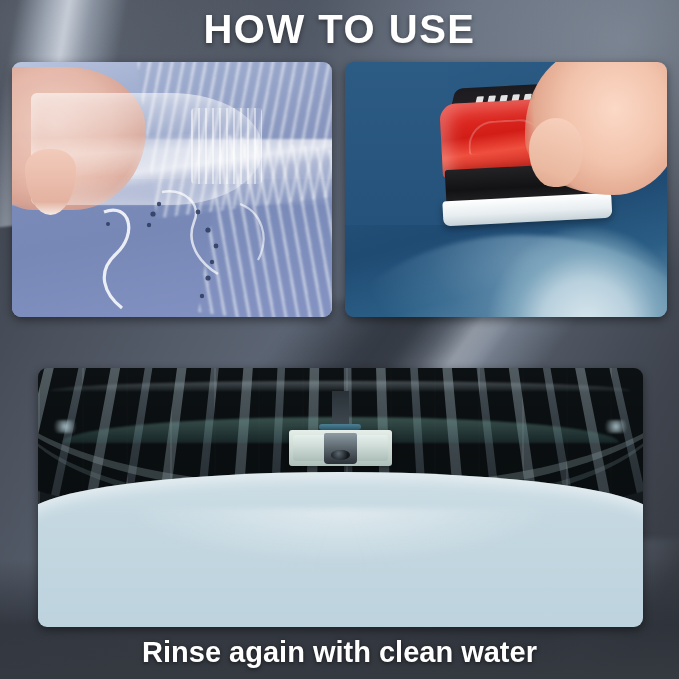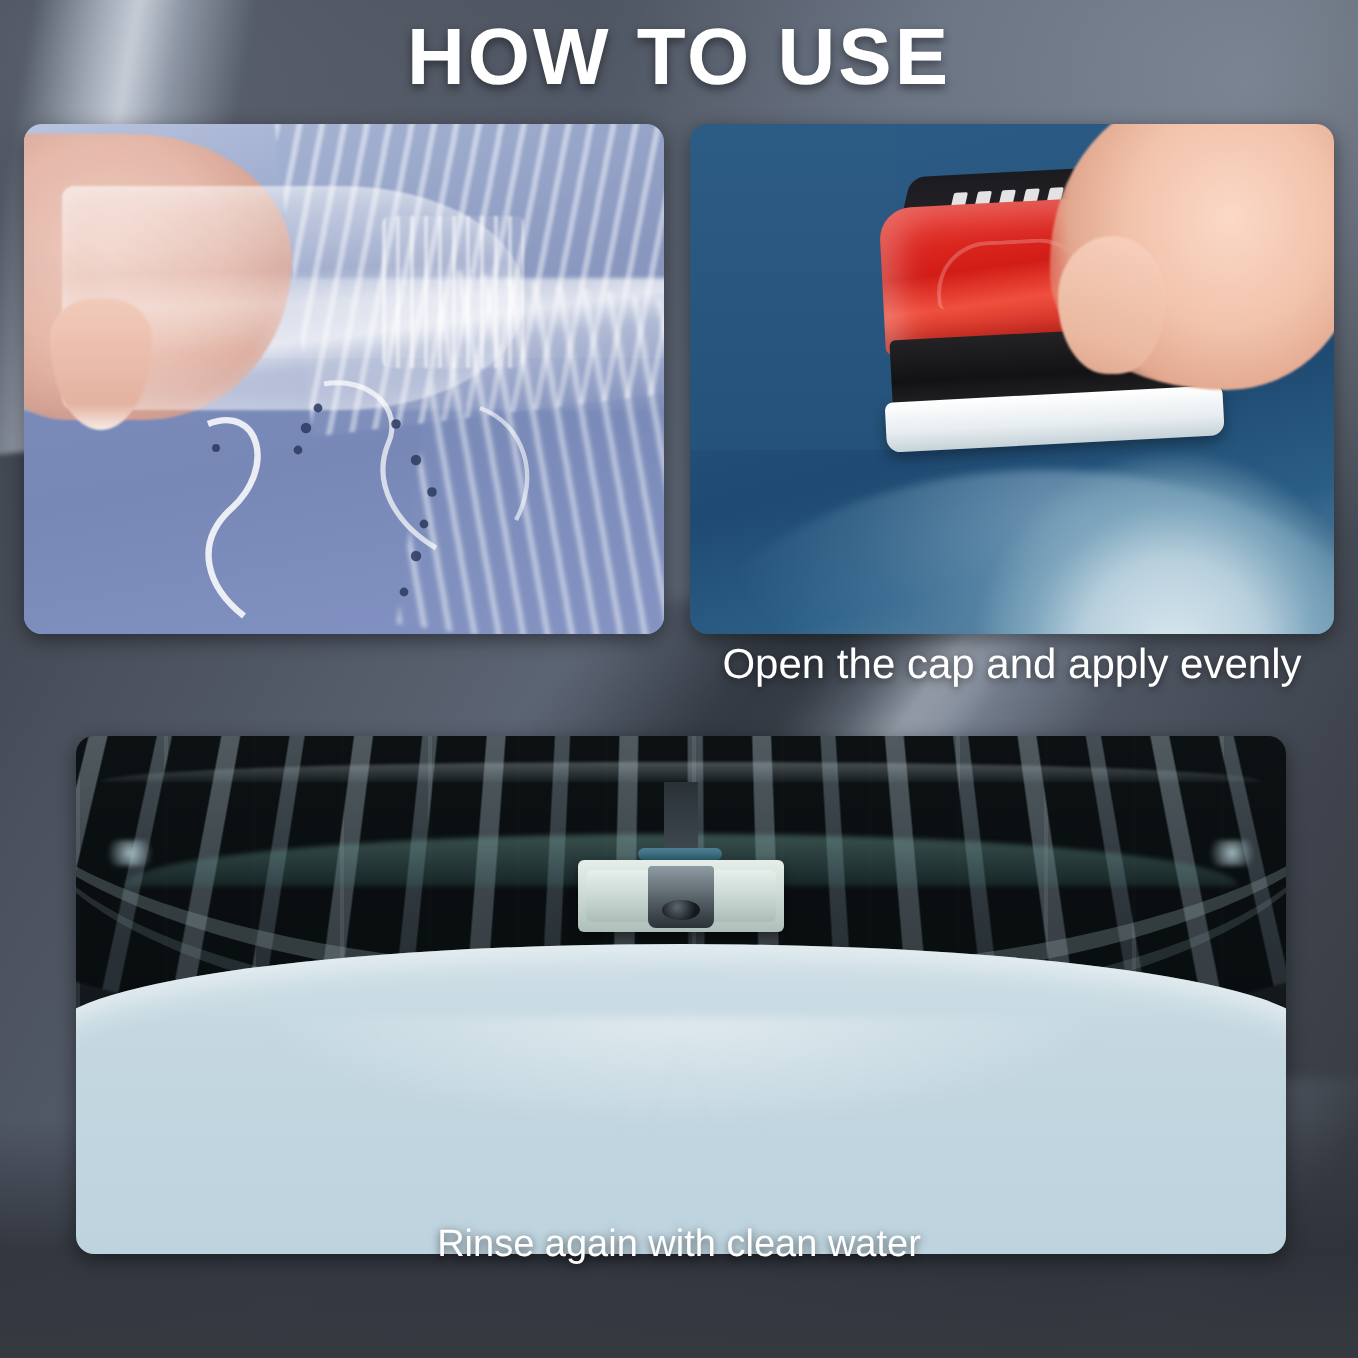--- a/index.html
+++ b/index.html
@@ -268,21 +268,21 @@
 
   
   .cap{
     position:absolute;color:#ffffff;text-align:center;
     font-size:21px;font-weight:normal;line-height:25px;
     text-shadow:0 1px 4px rgba(0,0,0,.55);
   }
   #cap1{left:12px;top:332px;width:320px;}
   #cap2{left:345px;top:320px;width:322px;}
   #cap3{
-    left:0;right:0;top:608px;font-size:19px;font-weight:normal;line-height:30px;
+    left:0;right:0;top:637px;font-size:29px;font-weight:bold;line-height:30px;
     text-shadow:0 1px 4px rgba(0,0,0,.6);
   }
 </style>
 </head>
 <body>
 
 <div id="root">
 
   <div class="streak streak-tl"></div>
   <div class="streak streak-mid"></div>
@@ -340,21 +340,20 @@
         <div class="pad-red">
           <div class="pad-grip"></div>
         </div>
         <div class="pad-black"></div>
         <div class="pad-white"></div>
       </div>
       <div class="p2-hand"></div>
       <div class="p2-thumb"></div>
     </div>
   </div>
-  <div class="cap" id="cap2">Open the cap and apply evenly</div>
 
   <div class="panel" id="panel3">
     <div class="p3">
       <div class="p3-ceiling"></div>
       <div class="p3-ribs"></div>
       <div class="p3-arc1"></div>
       <div class="p3-arc2"></div>
       <div class="p3-greenband"></div>
       <div class="p3-topstrip"></div>
       <div class="p3-spot-l"></div>

